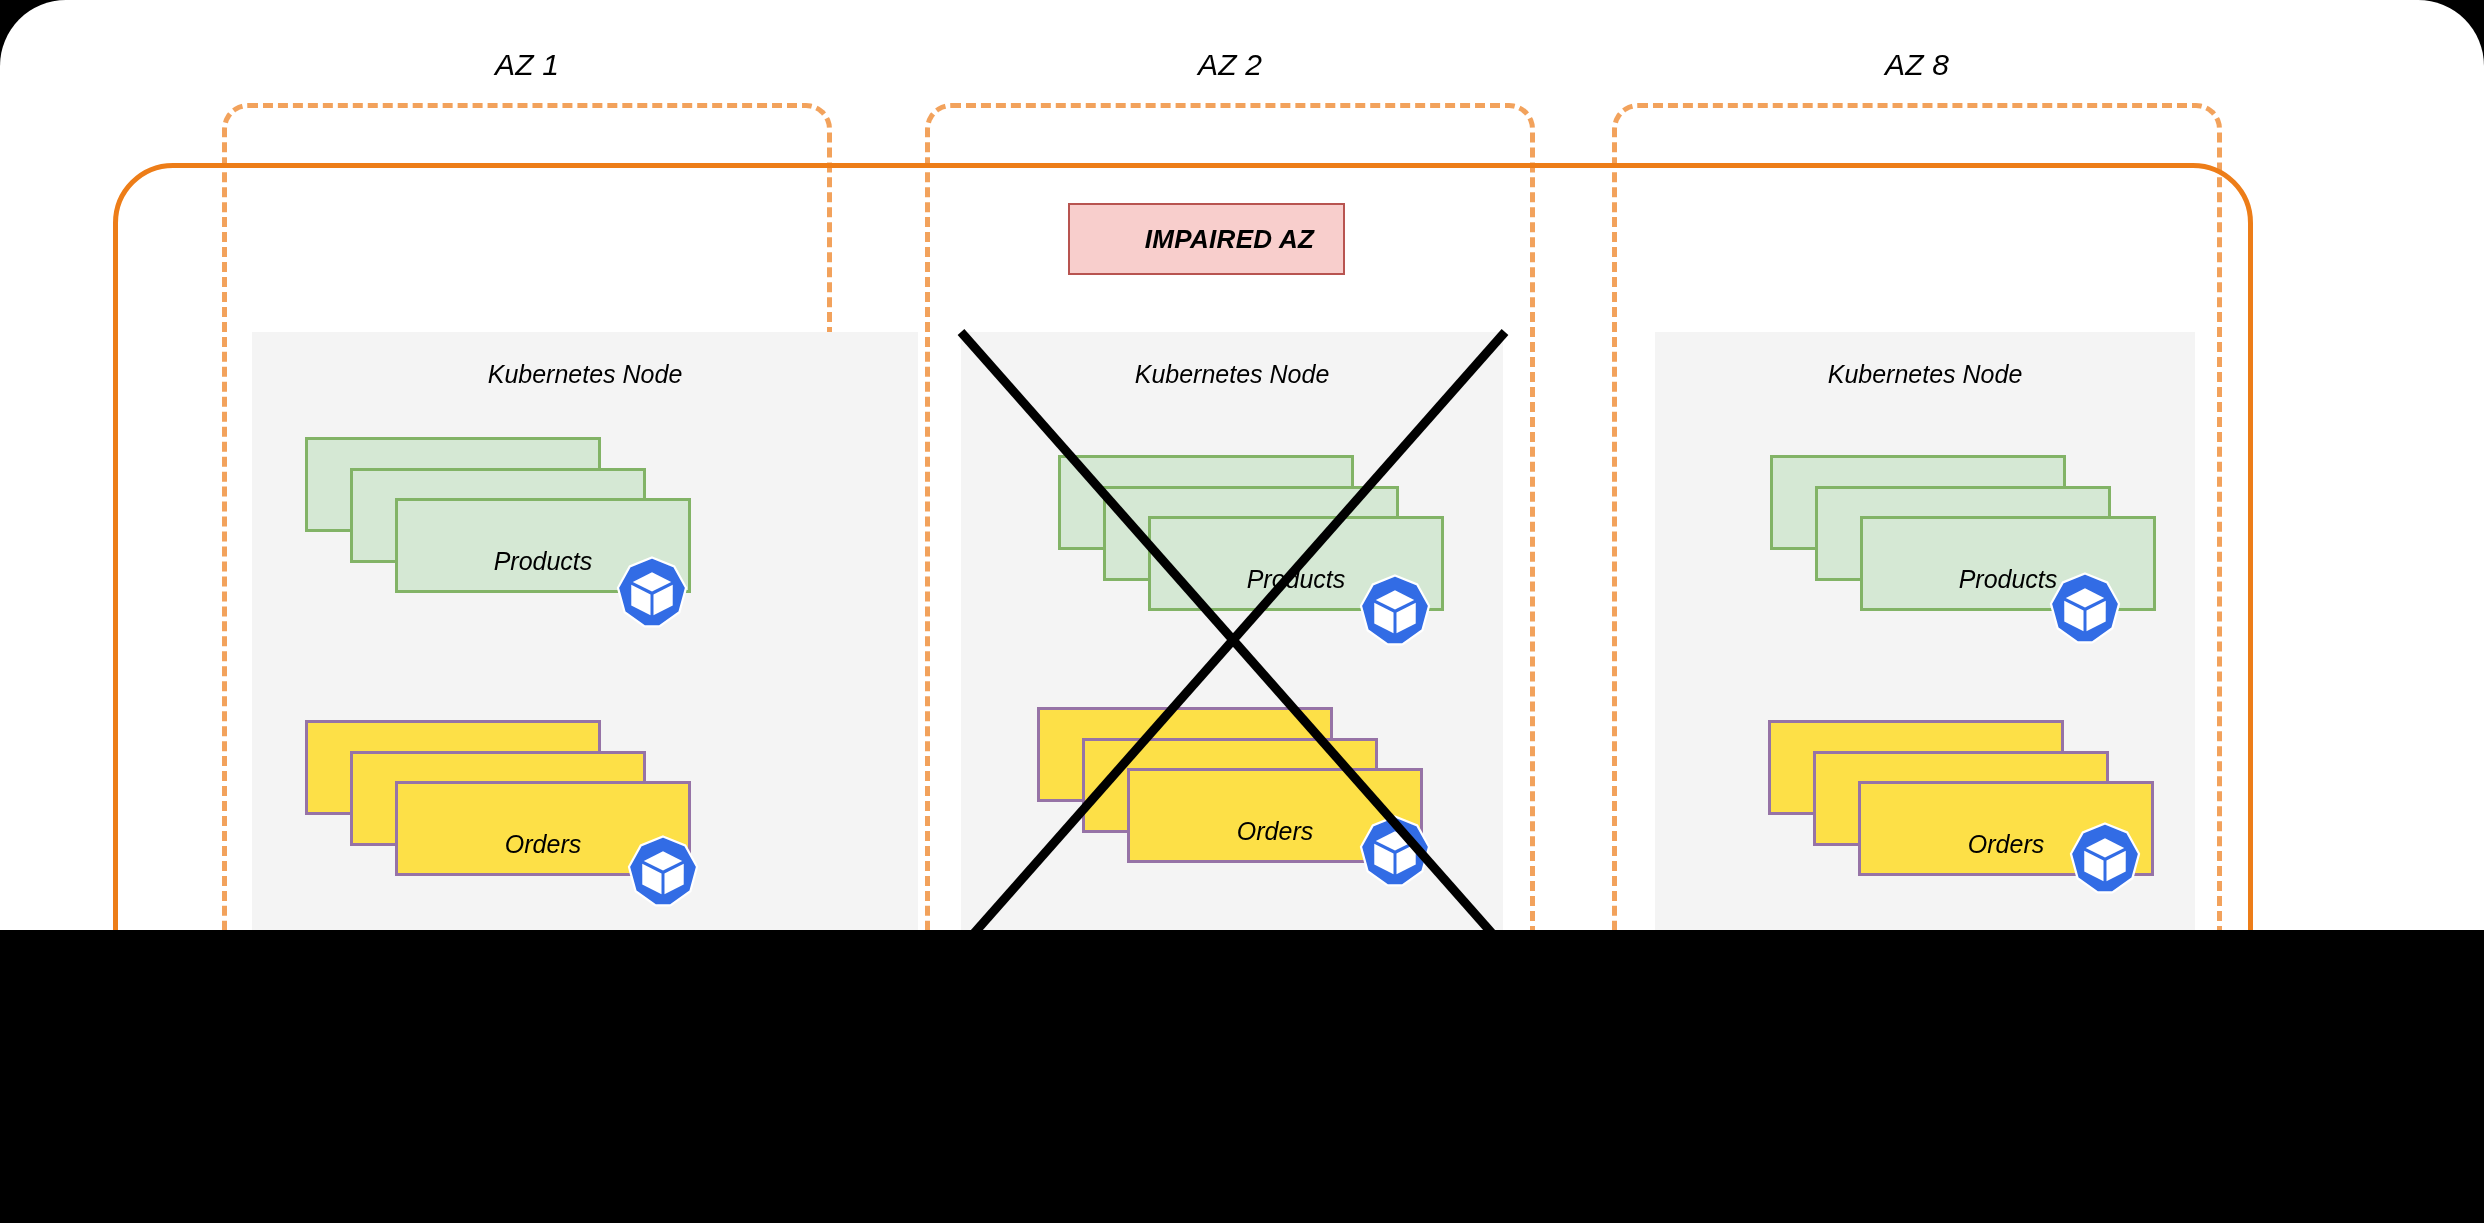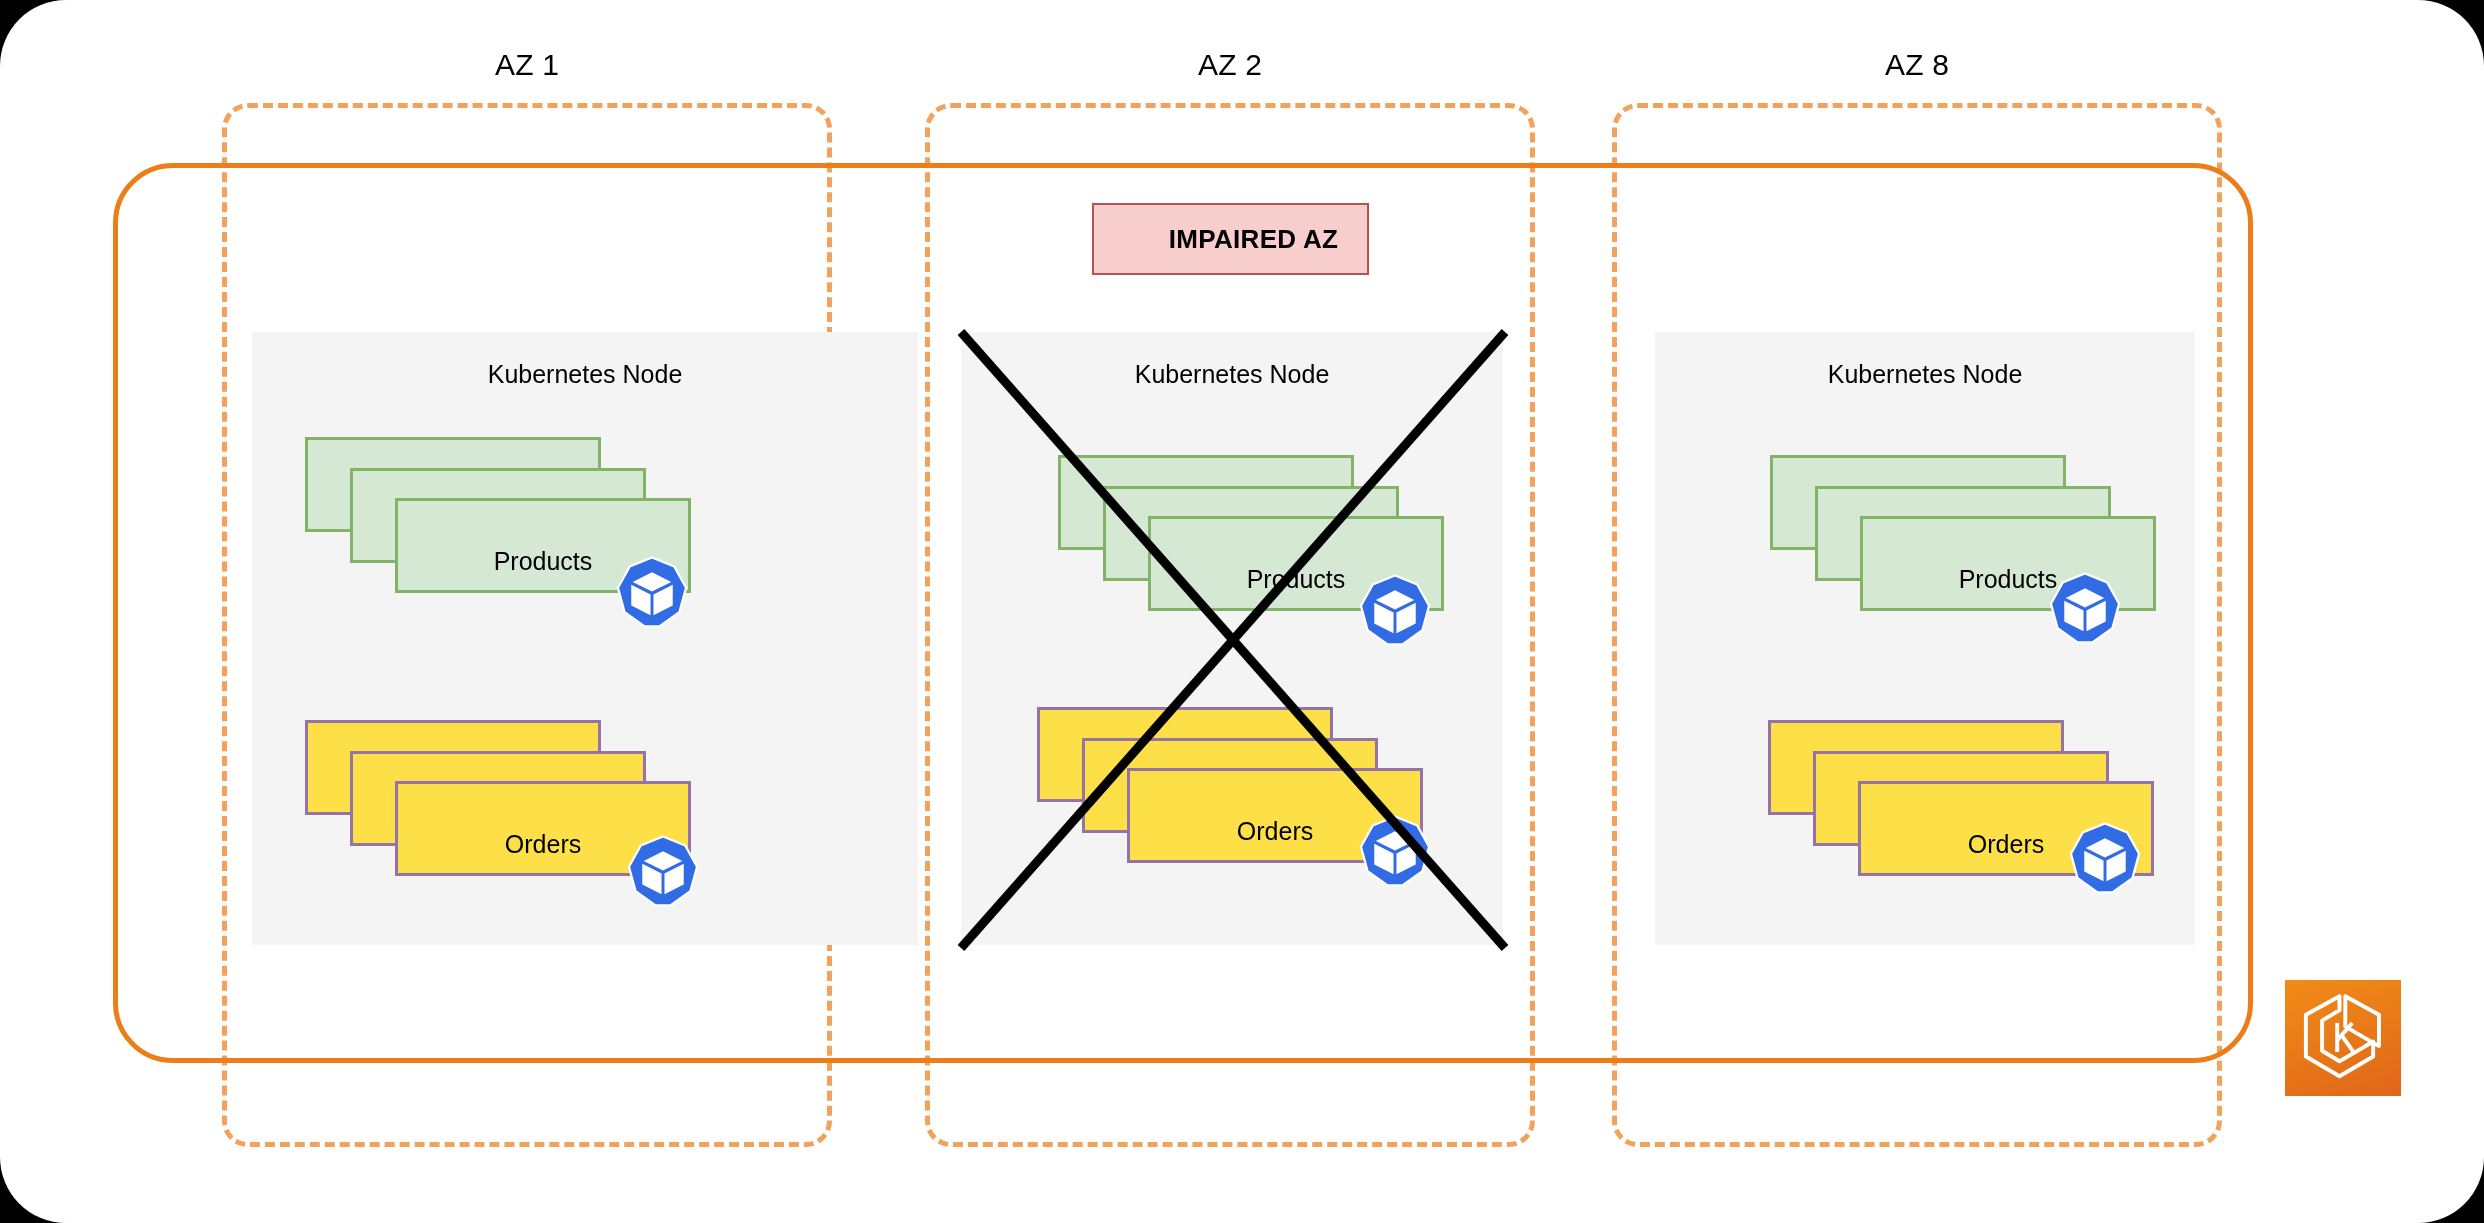--- a/index.html
+++ b/index.html
@@ -3,24 +3,25 @@
 <meta charset="utf-8">
 <style>
   html, body {
     margin: 0;
     padding: 0;
     background: #000000;
   }
   #canvas {
     position: relative;
     width: 2484px;
-    height: 1223px;
+    height: 930px;
     background: #000000;
     overflow: hidden;
     font-family: "Liberation Sans", sans-serif;
+    font-style: italic;
   }
   
   .card-bg {
     position: absolute;
     left: 0; top: 0;
     width: 2484px; height: 1223px;
     background: #ffffff;
     border-radius: 66px;
   }
 
@@ -174,21 +175,21 @@
     <svg viewBox="0 0 100 100" width="74" height="74" aria-hidden="true">
       <polygon points="50,2 80,14 96,43 87,76 60,95 40,95 13,76 4,43 20,14" fill="#326ce5" stroke="#ffffff" stroke-width="3"></polygon>
       <g fill="#ffffff">
         <polygon points="50,22 76,35 50,48 24,35"></polygon>
         <polygon points="22,39 48,52 48,80 22,67"></polygon>
         <polygon points="52,52 78,39 78,67 52,80"></polygon>
       </g>
     </svg>
   </div>
 
-  <div class="impaired-badge" style="left:1092px; top:203px; width:277px; height:72px;padding-left:46px;">IMPAIRED AZ</div>
+  <div class="impaired-badge" style="left:1068px; top:203px; width:277px; height:72px;padding-left:46px;">IMPAIRED AZ</div>
 
   <div class="k8s-node" style="left:961px; top:332px; width:542px; height:613px;">
     <div class="k8s-node-title">Kubernetes Node</div>
   </div>
 
   <div class="pod-stack" style="left:1058px; top:455px; width:386px; height:156px;">
     <div class="pod-card green" style="left:0px; top:0px; width:296px; height:95px;"></div>
     <div class="pod-card green" style="left:45px; top:31px; width:296px; height:95px;"></div>
     <div class="pod-card green" style="left:90px; top:61px; width:296px; height:95px;">
       <div class="pod-label">Products</div>

